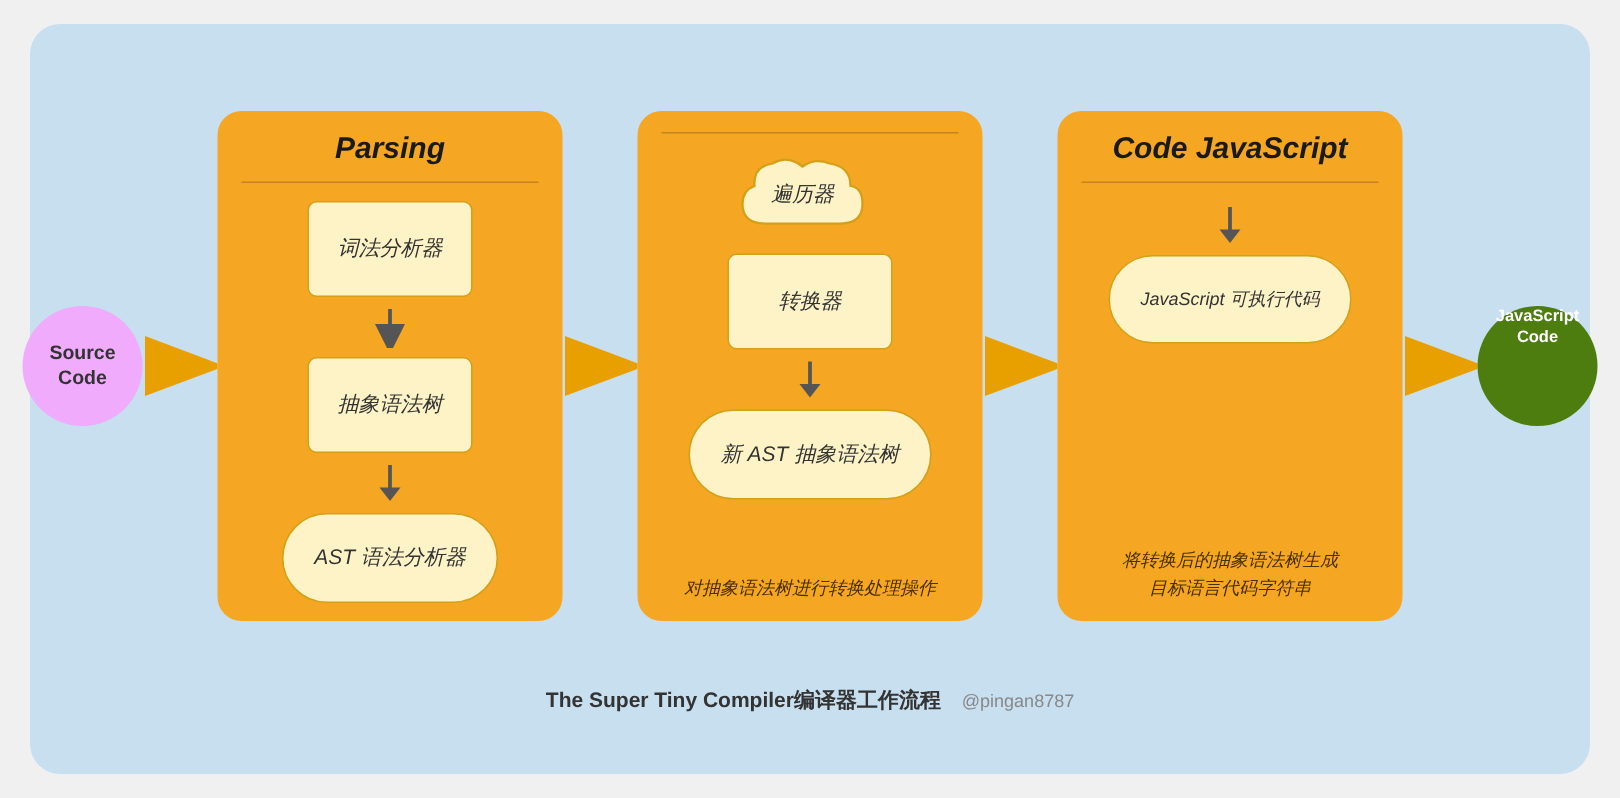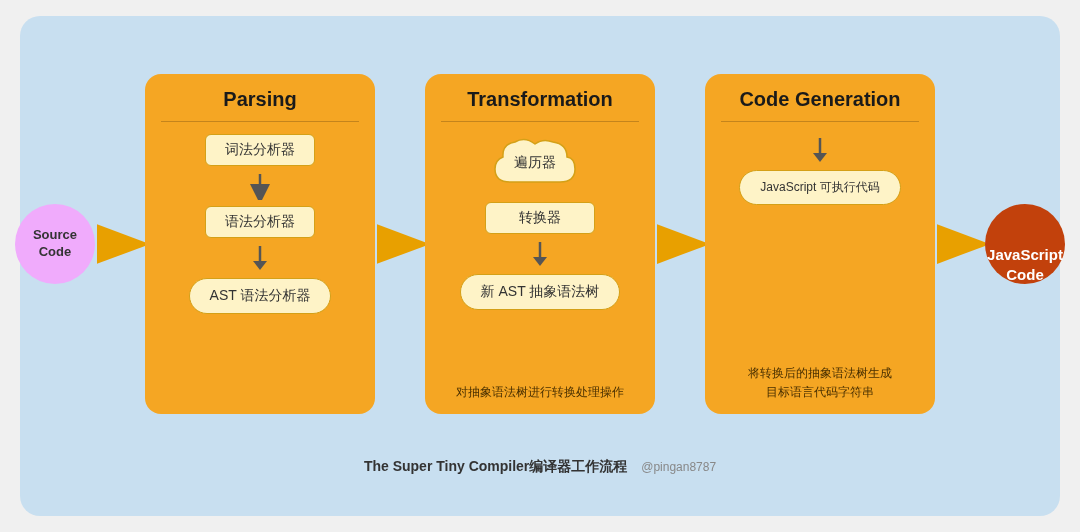--- a/index.html
+++ b/index.html
@@ -53,20 +53,21 @@
       background: #f5a623;
       border-radius: 16px;
       padding: 14px 16px 12px 16px;
       width: 230px;
       min-height: 340px;
       display: flex;
       flex-direction: column;
       align-items: center;
       position: relative;
       flex-shrink: 0;
+      font-style: italic;
     }
     .stage-title {
       font-size: 20px;
       font-weight: bold;
       color: #1a1a1a;
       margin-bottom: 10px;
       text-align: center;
     }
     .stage-divider {
       width: 100%;
@@ -80,31 +81,31 @@
       align-items: center;
       gap: 4px;
       width: 100%;
       flex: 1;
     }
     
     .rect-node {
       background: #fef3c7;
       border: 1.5px solid #d4a017;
       border-radius: 6px;
-      padding: 6px 18px;
+      padding: 22px 18px;
       font-size: 14px;
       color: #333;
       text-align: center;
       min-width: 110px;
     }
     .ellipse-node {
       background: #fef3c7;
       border: 1.5px solid #d4a017;
       border-radius: 30px;
-      padding: 8px 20px;
+      padding: 20px 20px;
       font-size: 14px;
       color: #333;
       text-align: center;
       min-width: 120px;
     }
     
     .down-arrow {
       display: flex;
       align-items: center;
       justify-content: center;
@@ -118,27 +119,27 @@
       font-size: 12px;
       color: #4a3000;
       text-align: center;
       margin-top: 10px;
       line-height: 1.6;
     }
     
     .js-node {
       width: 80px;
       height: 80px;
-      background: #c2410c;
+      background: #4d7c0f;
       border-radius: 50%;
       display: flex;
-      align-items: flex-end;
-      justify-content: center;
-      text-align: center;
-      font-size: 15px;
+      align-items: flex-start;
+      justify-content: center;
+      text-align: center;
+      font-size: 11px;
       font-weight: bold;
       color: white;
       flex-shrink: 0;
       line-height: 1.3;
     }
     .footer-text {
       margin-top: 6px;
       font-size: 14px;
       color: #333;
       text-align: right;
@@ -192,21 +193,21 @@
           <svg viewBox="0 0 24 28" xmlns="http://www.w3.org/2000/svg">
             <defs>
               <marker id="da1" markerWidth="8" markerHeight="8" refX="4" refY="4" orient="auto">
                 <path d="M0,0 L8,4 L0,8 z" fill="#555"></path>
               </marker>
             </defs>
             <line x1="12" y1="2" x2="12" y2="22" stroke="#555" stroke-width="2.5" marker-end="url(#da1)"></line>
             <polygon points="6,18 18,18 12,26" fill="#555"></polygon>
           </svg>
         </div>
-        <div class="rect-node">语法分析器</div>
+        <div class="rect-node">抽象语法树</div>
         <div class="down-arrow">
           <svg viewBox="0 0 24 28" xmlns="http://www.w3.org/2000/svg">
             <line x1="12" y1="2" x2="12" y2="20" stroke="#555" stroke-width="2.5"></line>
             <polygon points="5,17 19,17 12,26" fill="#555"></polygon>
           </svg>
         </div>
         <div class="ellipse-node">AST 语法分析器</div>
       </div>
     </div>
 
@@ -215,21 +216,20 @@
         <defs>
           <marker id="ah2" markerWidth="8" markerHeight="8" refX="6" refY="3" orient="auto">
             <path d="M0,0 L0,6 L8,3 z" fill="#e8a000"></path>
           </marker>
         </defs>
         <path d="M5,20 L50,20" stroke="#e8a000" stroke-width="8" fill="none" marker-end="url(#ah2)"></path>
       </svg>
     </div>
 
     <div class="stage-box">
-      <div class="stage-title">Transformation</div>
       <div class="stage-divider"></div>
       <div class="stage-content">
 
         <div style="display:flex;align-items:center;justify-content:center;margin-bottom:4px;">
           <svg width="110" height="60" viewBox="0 0 110 60" xmlns="http://www.w3.org/2000/svg">
             <defs>
               <clipPath id="cloudclip">
                 <path d="M25,48 Q10,48 10,35 Q10,26 18,23 Q17,10 30,8 Q40,2 50,10 Q58,4 68,8 Q82,10 82,23 Q90,24 90,35 Q90,48 75,48 Z"></path>
               </clipPath>
             </defs>
@@ -254,21 +254,21 @@
         <defs>
           <marker id="ah3" markerWidth="8" markerHeight="8" refX="6" refY="3" orient="auto">
             <path d="M0,0 L0,6 L8,3 z" fill="#e8a000"></path>
           </marker>
         </defs>
         <path d="M5,20 L50,20" stroke="#e8a000" stroke-width="8" fill="none" marker-end="url(#ah3)"></path>
       </svg>
     </div>
 
     <div class="stage-box">
-      <div class="stage-title">Code Generation</div>
+      <div class="stage-title">Code JavaScript</div>
       <div class="stage-divider"></div>
       <div class="stage-content">
         <div class="down-arrow">
           <svg viewBox="0 0 24 28" xmlns="http://www.w3.org/2000/svg">
             <line x1="12" y1="2" x2="12" y2="20" stroke="#555" stroke-width="2.5"></line>
             <polygon points="5,17 19,17 12,26" fill="#555"></polygon>
           </svg>
         </div>
         <div class="ellipse-node" style="font-size:12px;min-width:140px;">JavaScript 可执行代码</div>
       </div>

